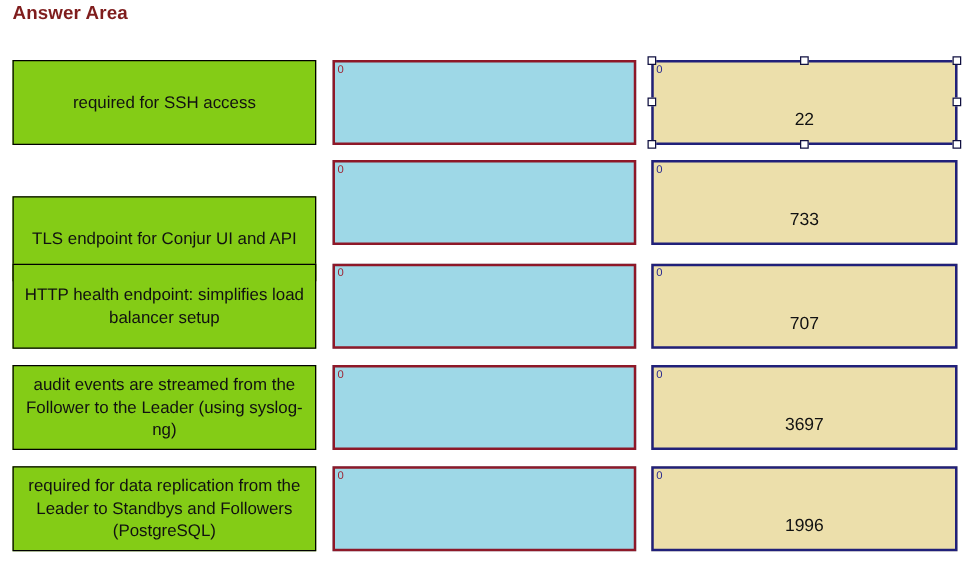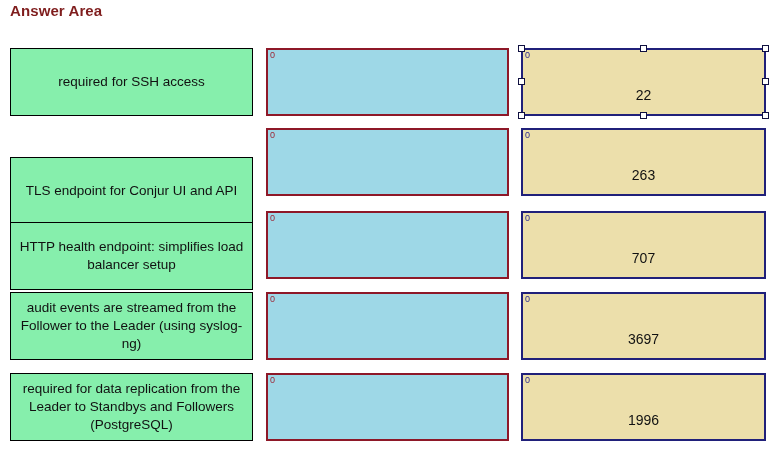--- a/index.html
+++ b/index.html
@@ -32,21 +32,21 @@
     left: 0;
     width: 778px;
   }
 
   
   .prompt-cell {
     position: absolute;
     left: 10px;
     width: 243px;
     box-sizing: border-box;
-    background: #86efac;
+    background: #84cc16;
     border: 1px solid #000000;
     display: flex;
     align-items: center;
     justify-content: center;
     text-align: center;
     color: #111111;
     font-size: 13.5px;
     line-height: 18px;
     padding: 0 6px;
   }
@@ -147,26 +147,26 @@
     <span>TLS endpoint for Conjur UI and API</span>
   </div>
 
   <div class="drop-cell" style="top:0;height:68px;">
     <span class="anchor-mark">0</span>
     <span></span>
   </div>
 
   <div class="answer-cell" style="top:0;height:68px;">
     <span class="anchor-mark">0</span>
-    <span class="answer-value">263</span>
+    <span class="answer-value">733</span>
   </div>
 </div>
 
 <div class="row" style="top:211px;height:68px;">
-  <div class="prompt-cell" style="top:11px;height:68px;">
+  <div class="prompt-cell" style="top:0;height:68px;">
     <span>HTTP health endpoint: simplifies load balancer setup</span>
   </div>
 
   <div class="drop-cell" style="top:0;height:68px;">
     <span class="anchor-mark">0</span>
     <span></span>
   </div>
 
   <div class="answer-cell" style="top:0;height:68px;">
     <span class="anchor-mark">0</span>

